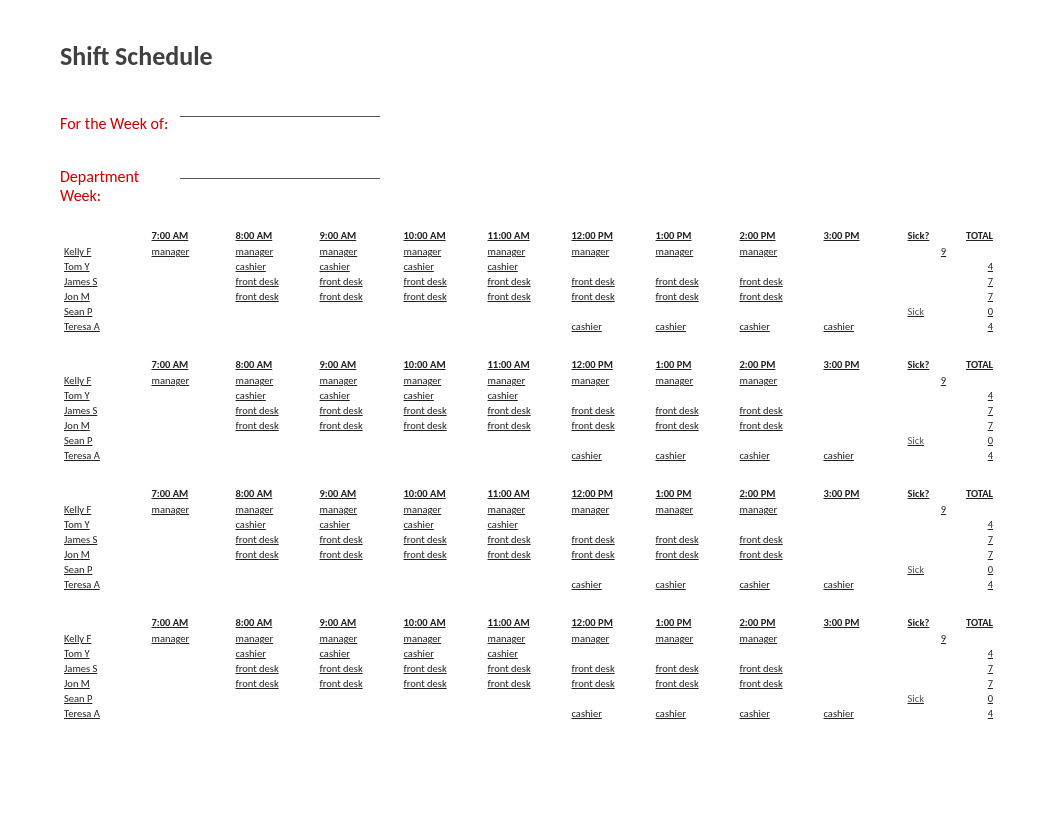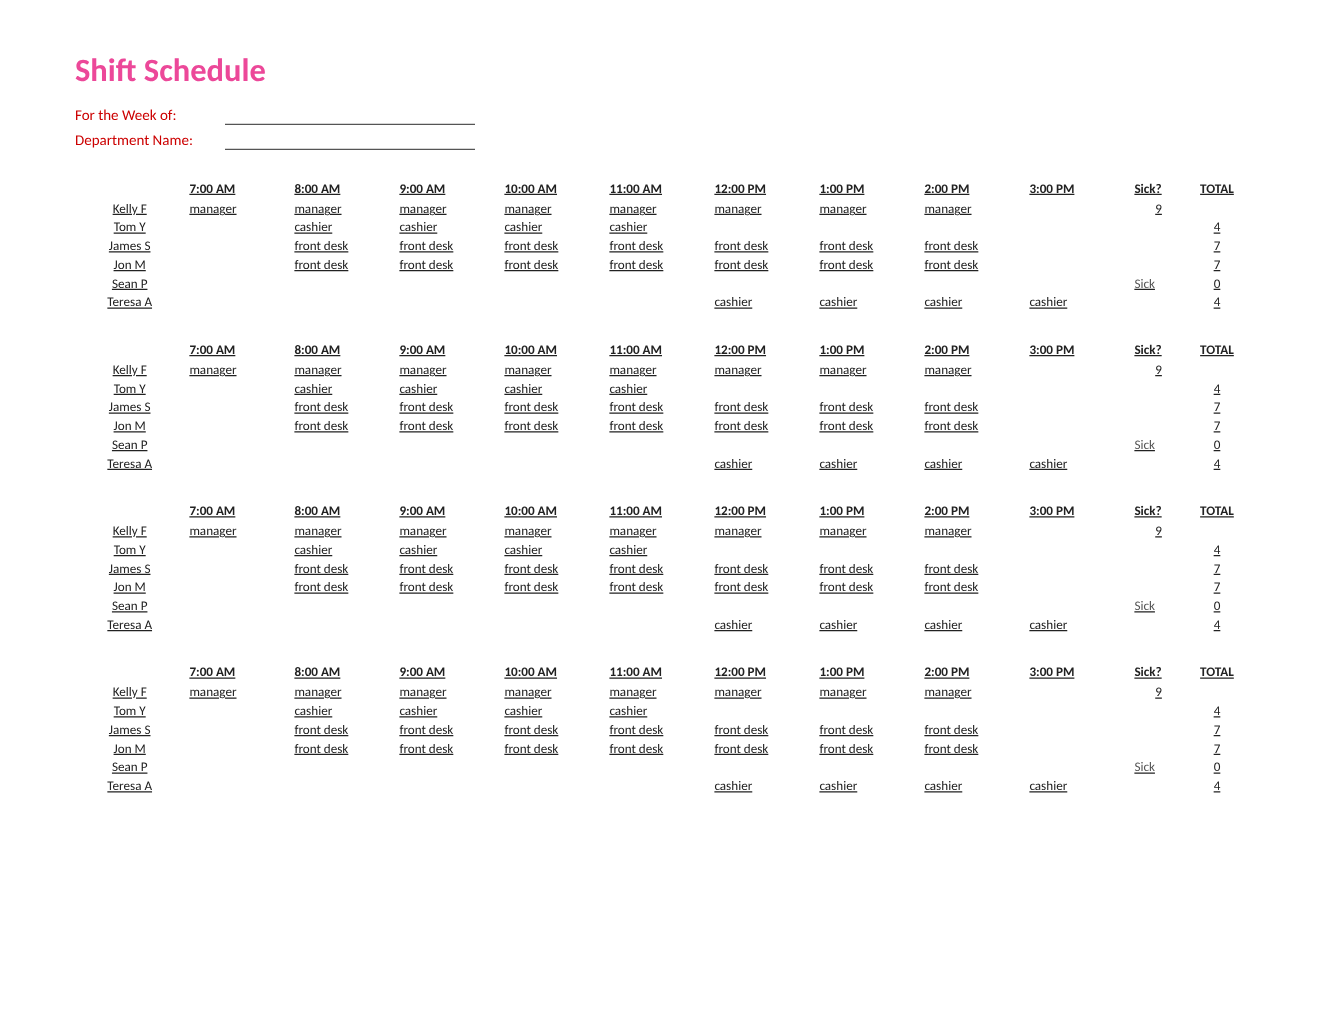--- a/index.html
+++ b/index.html
@@ -7,75 +7,76 @@
       background: #fff;
       font-family: Calibri, Arial, sans-serif;
       font-size: 11px;
       color: #222;
       padding: 40px 60px;
     }
     h1 {
       font-size: 26px;
       font-weight: 600;
       margin-bottom: 14px;
-      color: #ec4899;
+      color: #404040;
     }
     .form-row {
       display: flex;
       align-items: center;
       margin-bottom: 6px;
     }
     .form-label {
-      font-size: 12px;
+      font-size: 16px;
       color: #c00;
       width: 120px;
       flex-shrink: 0;
+      margin-top: 28px;
     }
     .form-underline {
       border-bottom: 1px solid #555;
       width: 200px;
       height: 14px;
     }
     .schedule-block {
       margin-top: 22px;
       text-decoration: underline;
     }
     table {
       border-collapse: collapse;
       width: 100%;
     }
     td {
       padding: 1px 4px;
       white-space: nowrap;
       font-size: 10.5px;
       vertical-align: top;
     }
-    .col-name { width: 75px; text-align: center; }
+    .col-name { width: 75px; }
     .col-time { width: 72px; }
     .col-sick { width: 40px; margin-left: 30px; }
-    .col-total { width: 40px; text-align: center; }
+    .col-total { width: 40px; text-align: right; }
     .header-row td {
       font-weight: 600;
       padding-top: 2px;
       padding-bottom: 2px;
     }
     .sick-text { color: #555; }
     .total-text { font-weight: 600; }
   </style>
 </head>
 <body>
 
 <h1>Shift Schedule</h1>
 
 <div class="form-row">
   <span class="form-label">For the Week of:</span>
   <div class="form-underline"></div>
 </div>
 <div class="form-row">
-  <span class="form-label">Department Name:</span>
+  <span class="form-label">Department Week:</span>
   <div class="form-underline"></div>
 </div>
 
 <div id="blocks-container">
     <div class="schedule-block">
       <table>
         <thead>
           <tr class="header-row">
             <td class="col-name"></td>
             <td class="col-time">7:00 AM</td>

